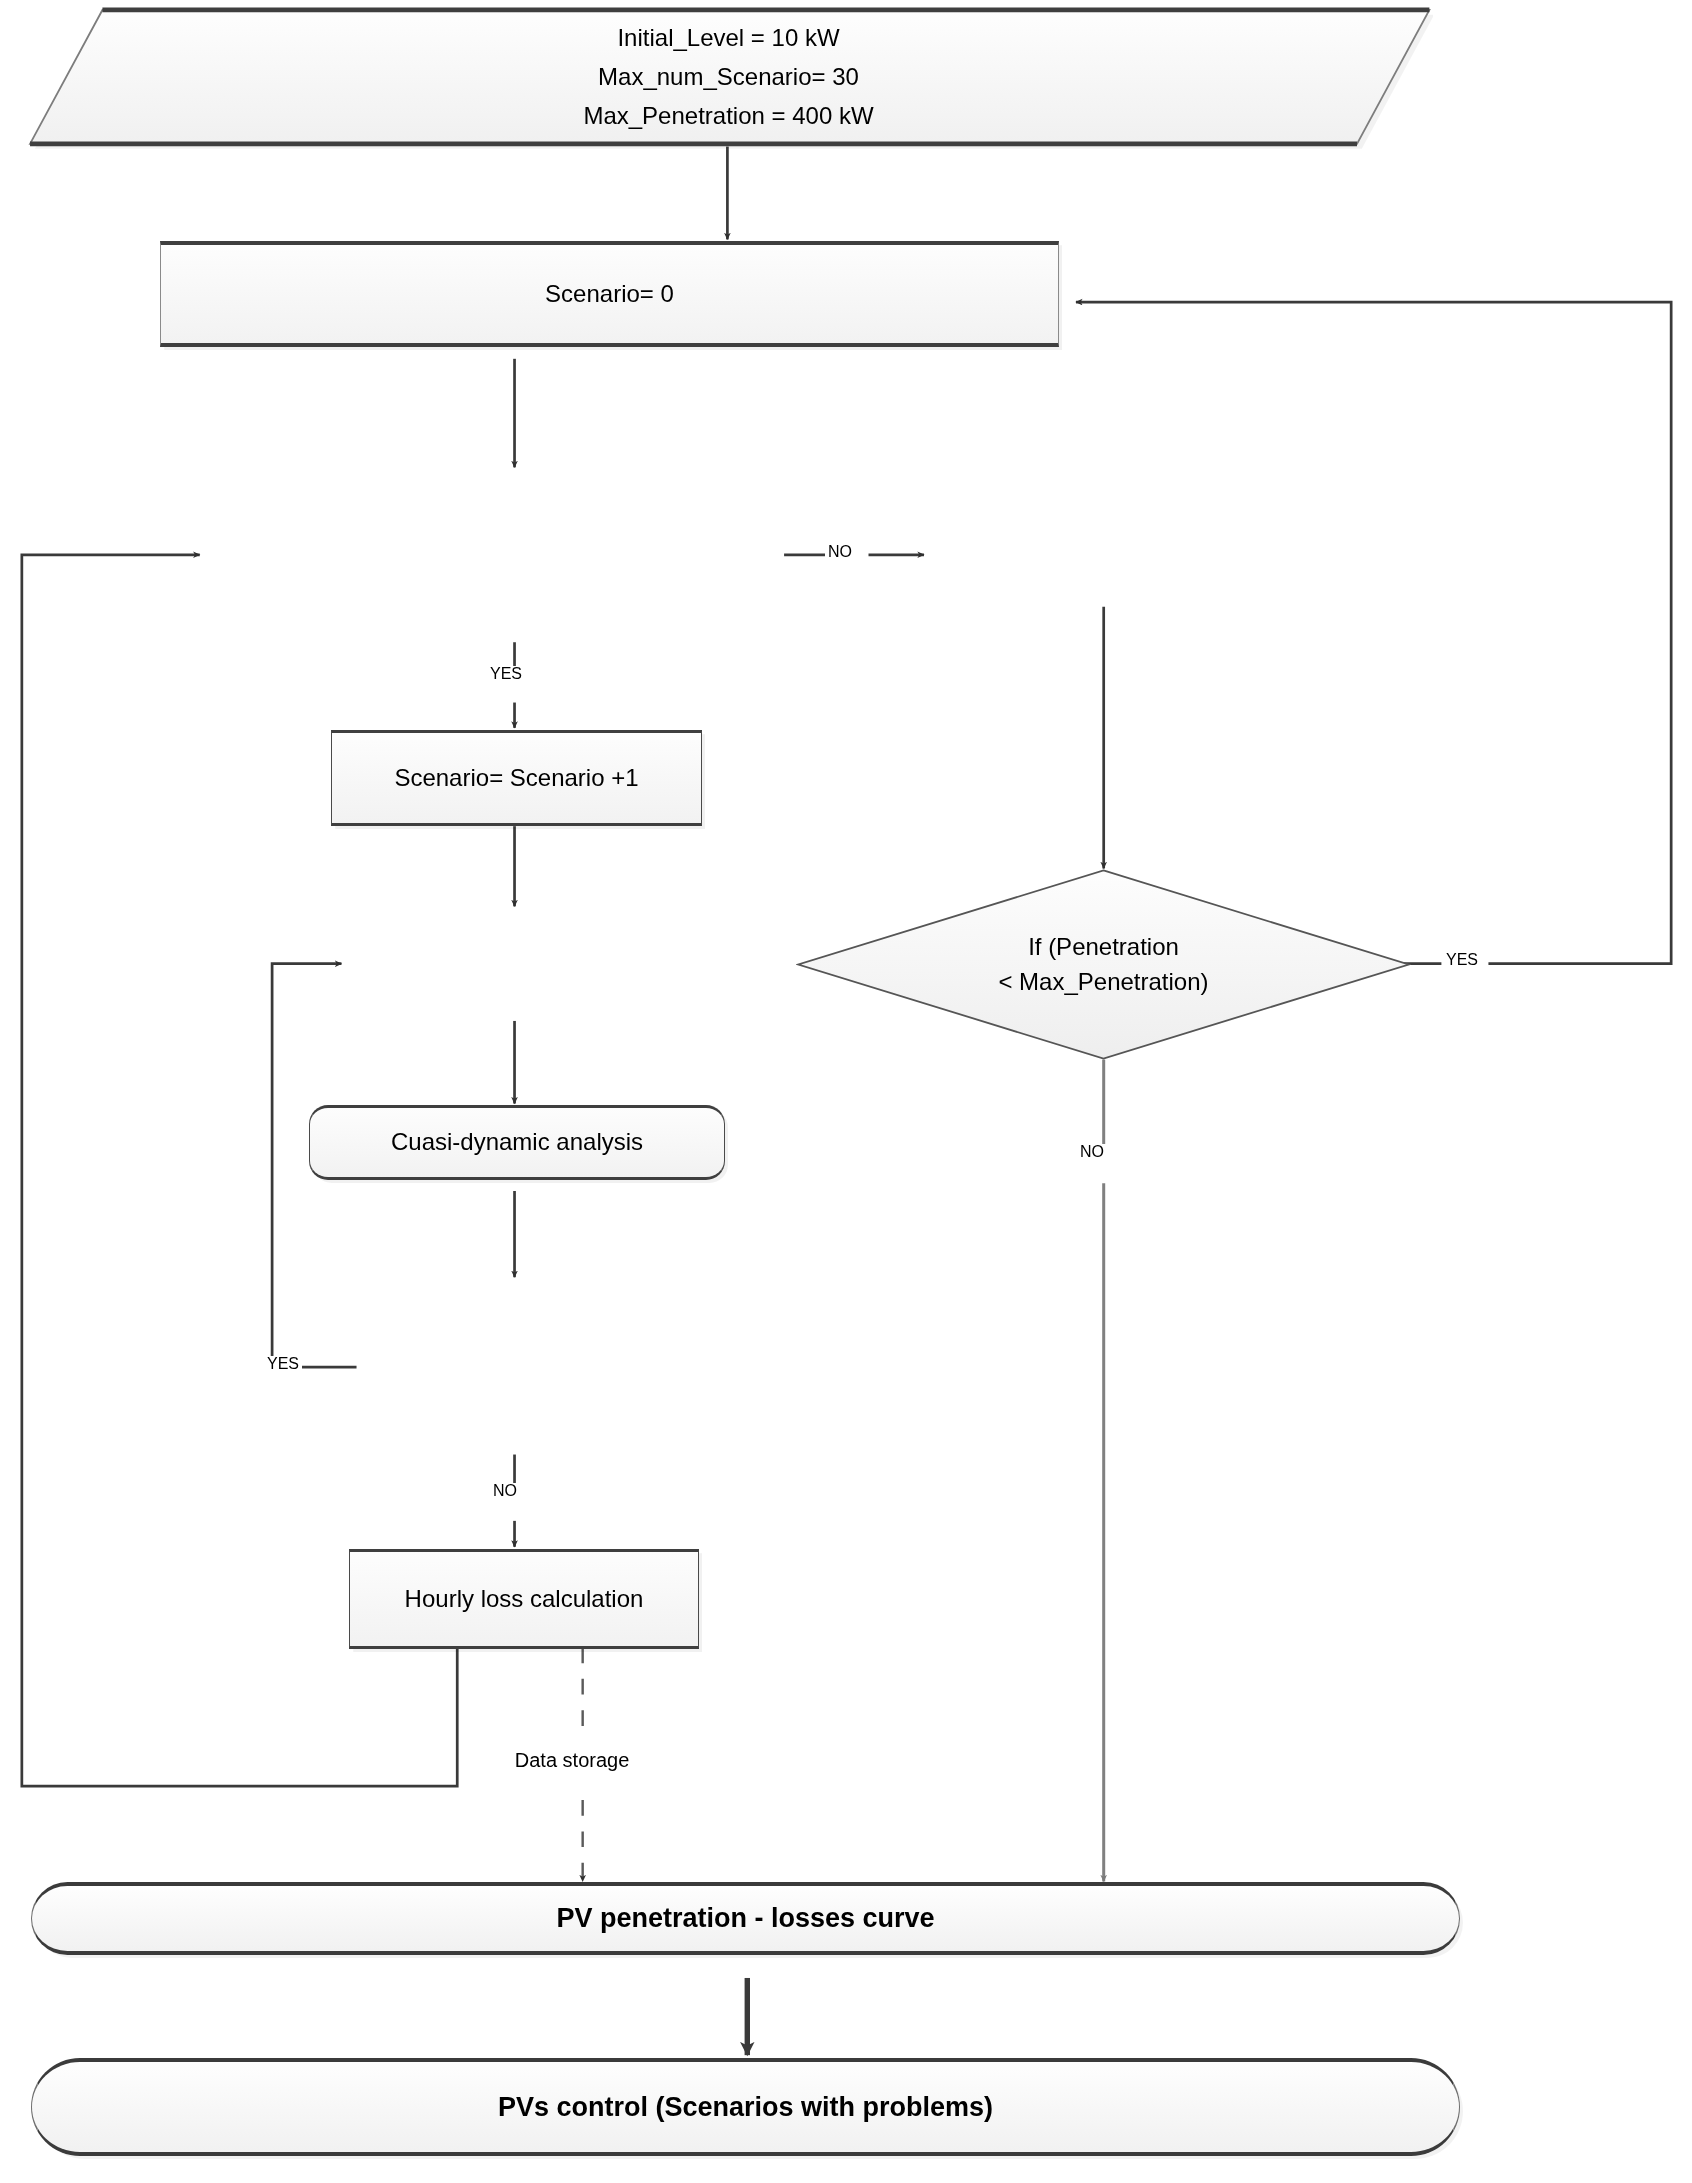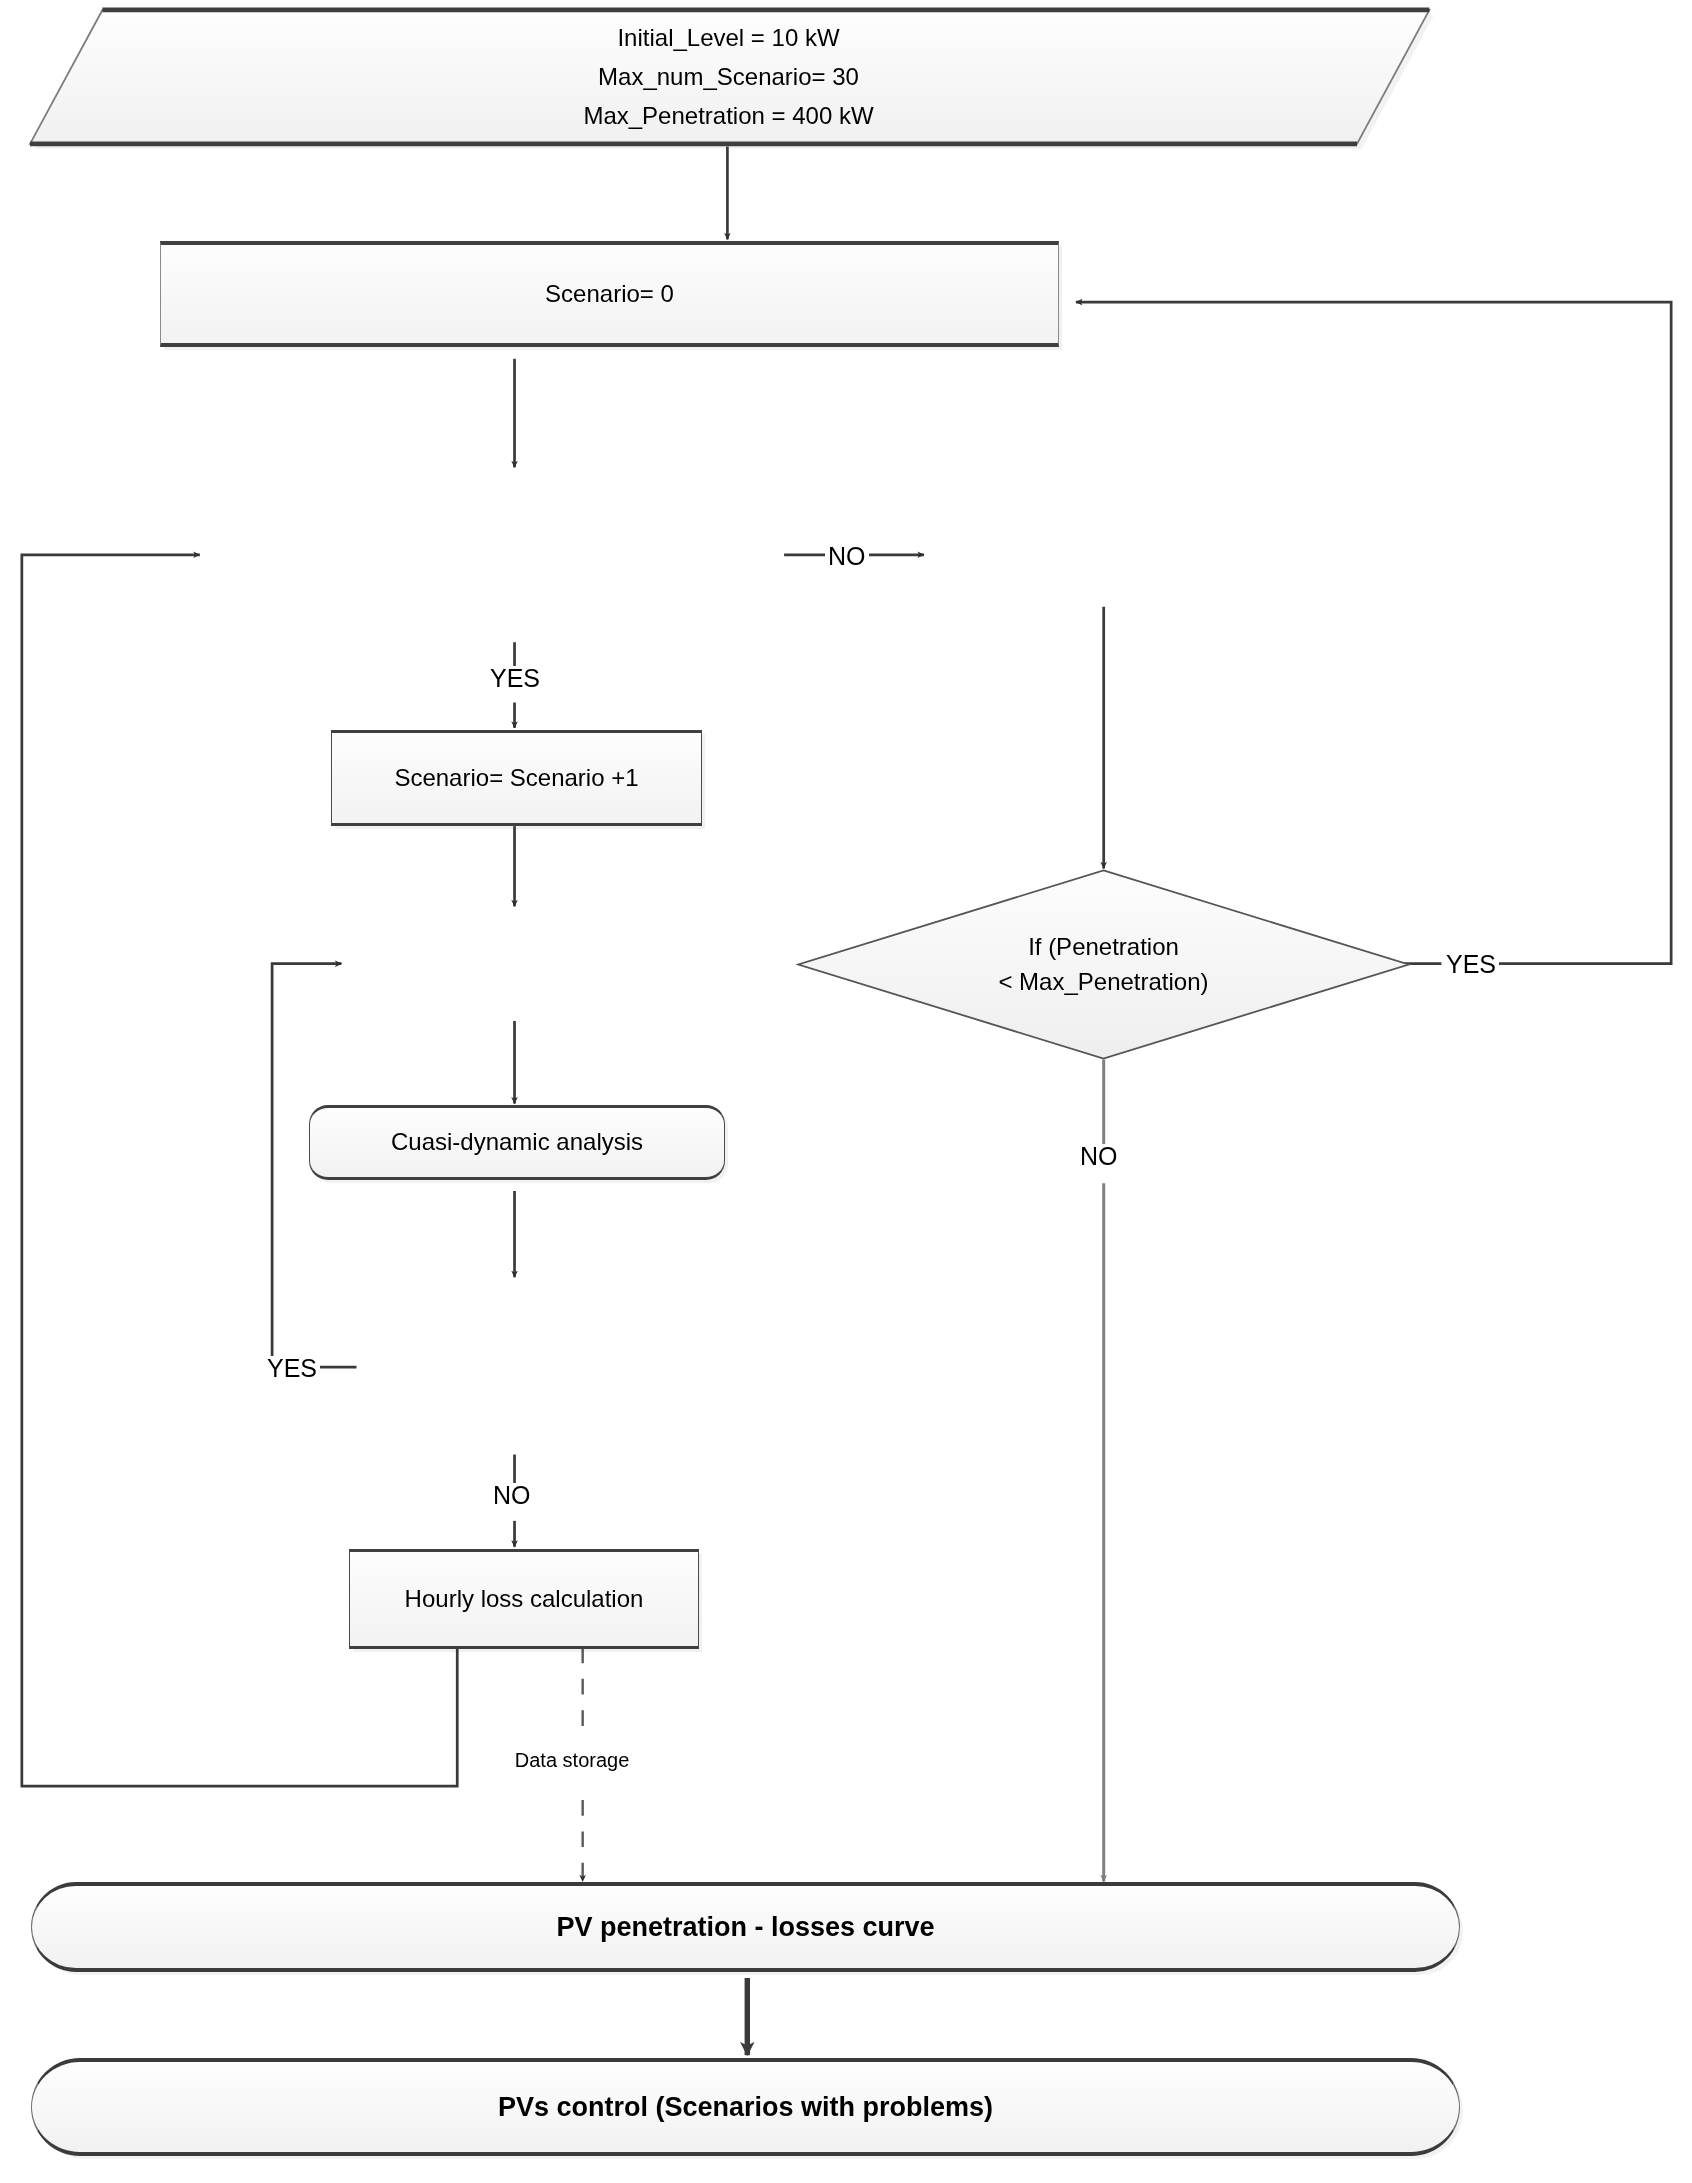--- a/index.html
+++ b/index.html
@@ -107,21 +107,21 @@
     justify-content: center;
     font-size: 27px;
     font-weight: bold;
     color: #000;
     box-shadow: 4.2px 4.2px 0 -1.2px rgba(0,0,0,0.05);
   }
 
   
   .edge-label {
     position: absolute;
-    font-size: 25px;
+    font-size: 16px;
     color: #000;
     background: #ffffff;
     padding: 0 3px;
     white-space: nowrap;
     line-height: 1;
   }
   .edge-label.storage {
     font-size: 20px;
     padding: 2.4px 4.8px;
   }
@@ -235,21 +235,21 @@
           <stop offset="0%" stop-color="#fdfdfd"></stop>
           <stop offset="100%" stop-color="#eeeeee"></stop>
         </linearGradient>
       </defs>
       <polygon points="510,4 1016,160 510,316 4,160" fill="url(#gradD3)" stroke="#555555" stroke-width="3"></polygon>
     </svg>
     <div class="dec-text">If (Penetration
 &lt; Max_Penetration)</div>
   </div>
 
-  <div class="terminal" style="left:31px; top:1882px; width:1429px; height:90px;">
+  <div class="terminal" style="left:31px; top:1882px; width:1429px; height:73px;">
     <span>PV penetration - losses curve</span>
   </div>
 
   <div class="terminal" style="left:31px; top:2058px; width:1429px; height:98px;">
     <span>PVs control (Scenarios with problems)</span>
   </div>
 
   <div class="edge-label" style="left:825px; top:544px;">NO</div>
 
   <div class="edge-label" style="left:487px; top:666px;">YES</div>

